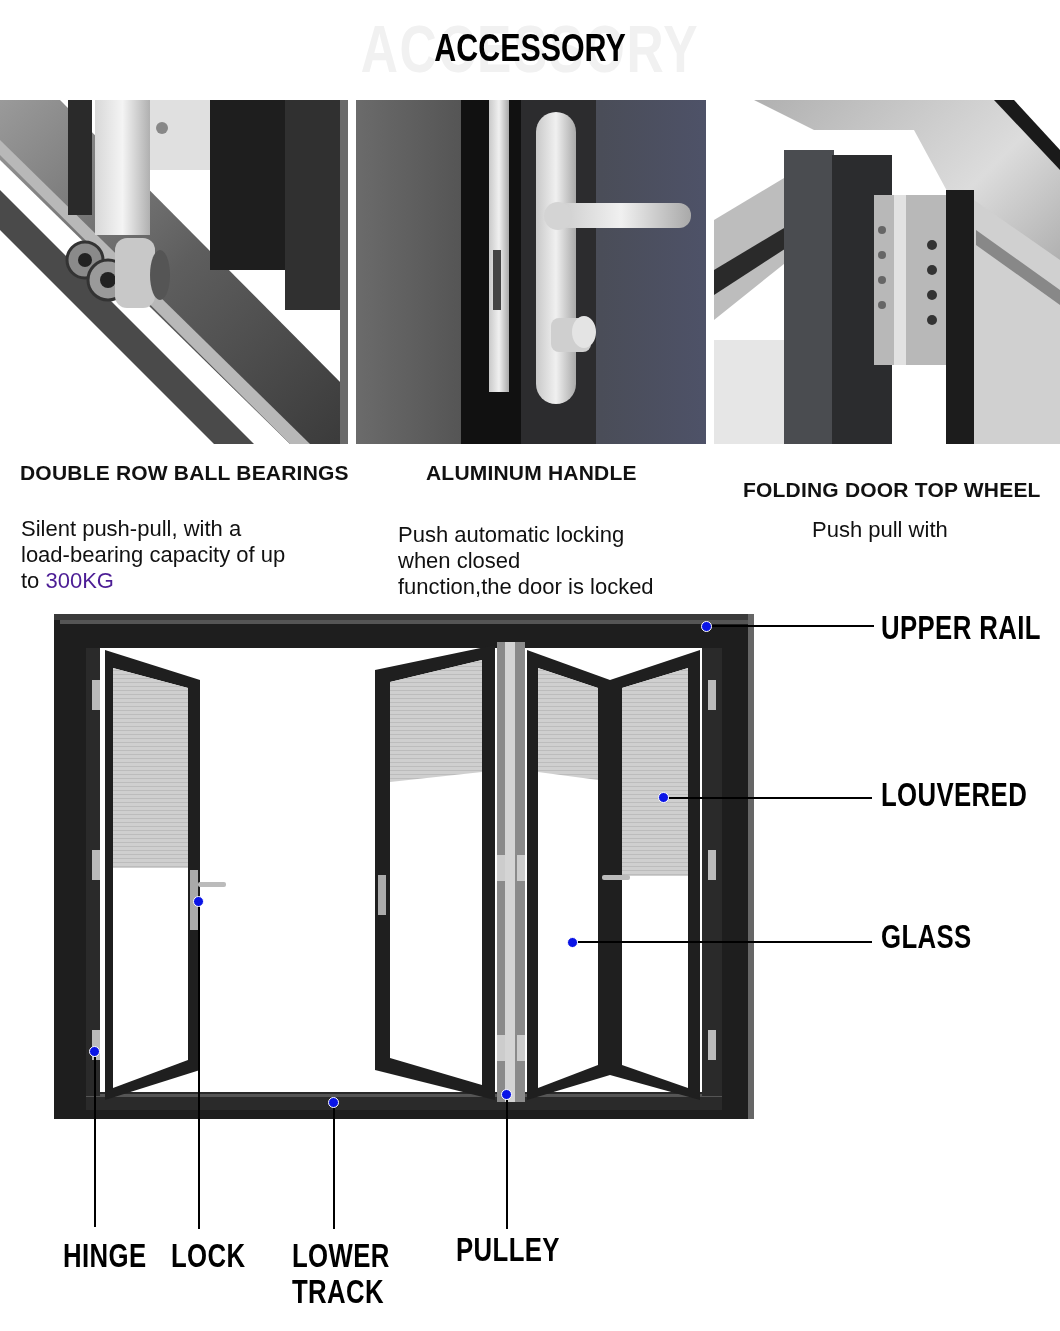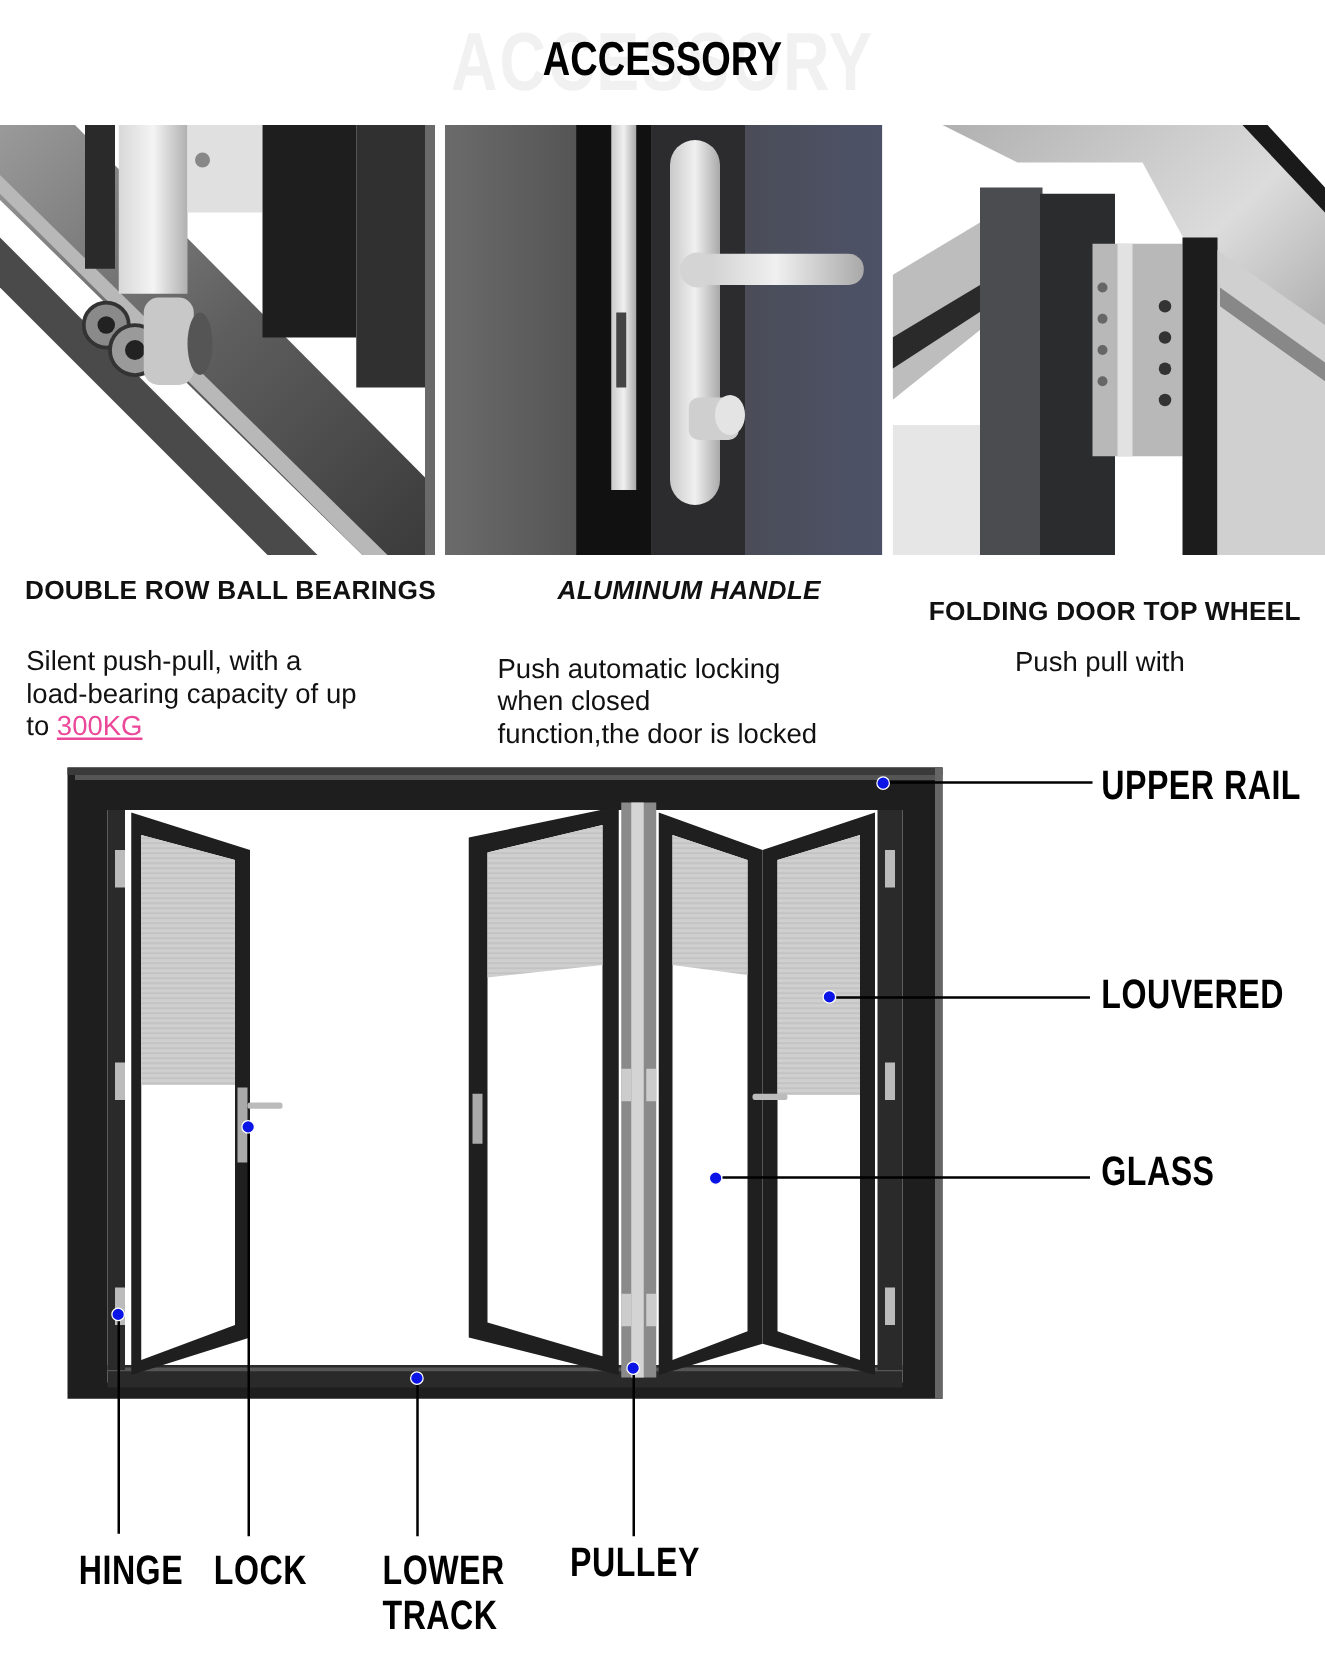--- a/index.html
+++ b/index.html
@@ -10,21 +10,21 @@
   .heading-bg { left: 0; width: 1060px; top: 14px; text-align: center; font-family: "Liberation Sans", sans-serif; font-weight: 700; font-size: 66px; color: #f1f1f1; letter-spacing: 2px; transform: scaleX(0.78); transform-origin: center; line-height: 70px; }
   .heading { left: 0; width: 1060px; top: 26px; text-align: center; font-family: "Liberation Sans", sans-serif; font-weight: 700; font-size: 38px; color: #000; transform: scaleX(0.8); transform-origin: center; line-height: 44px; }
 
   
   .photo { top: 100px; height: 344px; overflow: hidden; }
   .photo svg { width: 100%; height: 100%; display: block; }
 
   
   .cap-title { font-weight: 700; font-size: 21px; color: #111; white-space: nowrap; letter-spacing: 0.2px; }
   .cap-body { font-size: 22px; color: #111; line-height: 26px; margin-top: 26px; }
-  .red { color: #ec4899; text-decoration: underline; }
+  .red { color: #4c1d95; }
 
   
   .label { font-family: "Liberation Sans", sans-serif; font-weight: 700; font-size: 33px; color: #000; transform: scaleX(0.78); transform-origin: left center; white-space: nowrap; line-height: 36px; letter-spacing: 0.5px; }
   .dot { width: 9px; height: 9px; border-radius: 50%; background: #0a14e6; border: 1.5px solid #fff; box-sizing: content-box; }
   .hline { height: 2px; background: #000; }
   .vline { width: 2px; background: #000; }
 </style>
 </head>
 <body>
 
@@ -127,21 +127,21 @@
   </svg>
 </div>
 
 <div class="abs cap-title" style="left:20px;top:461px;">DOUBLE ROW BALL BEARINGS</div>
 <div class="abs cap-body" style="left:21px;top:490px;">
   <div>Silent push-pull, with a</div>
   <div>load-bearing capacity of up</div>
   <div><span>to </span><span class="red">300KG</span></div>
 </div>
 
-<div class="abs cap-title" style="left:446px;top:461px;font-style:italic;">ALUMINUM HANDLE</div>
+<div class="abs cap-title" style="left:426px;top:461px;">ALUMINUM HANDLE</div>
 <div class="abs cap-body" style="left:398px;top:496px;">
   <div>Push automatic locking</div>
   <div>when closed</div>
   <div>function,the door is locked</div>
 </div>
 
 <div class="abs cap-title" style="left:743px;top:478px;">FOLDING DOOR TOP WHEEL</div>
 <div class="abs cap-body" style="left:812px;top:491px;">Push pull with</div>
 
 <div class="abs" style="left:50px;top:610px;width:710px;height:515px;">
@@ -216,20 +216,20 @@
 <div class="abs dot" style="left:89px;top:1046px;"></div>
 <div class="abs vline" style="left:94px;top:1057px;height:170px;"></div>
 <div class="abs label" style="left:63px;top:1238px;">HINGE</div>
 
 <div class="abs dot" style="left:193px;top:896px;"></div>
 <div class="abs vline" style="left:198px;top:907px;height:322px;"></div>
 <div class="abs label" style="left:171px;top:1238px;">LOCK</div>
 
 <div class="abs dot" style="left:328px;top:1097px;"></div>
 <div class="abs vline" style="left:333px;top:1108px;height:121px;"></div>
-<div class="abs" style="left:306px;top:1238px;">
+<div class="abs" style="left:292px;top:1238px;">
   <div class="label" style="position:relative;">LOWER</div>
   <div class="label" style="position:relative;">TRACK</div>
 </div>
 
 <div class="abs dot" style="left:501px;top:1089px;"></div>
 <div class="abs vline" style="left:506px;top:1100px;height:129px;"></div>
 <div class="abs label" style="left:456px;top:1232px;">PULLEY</div>
 
 </body></html>

